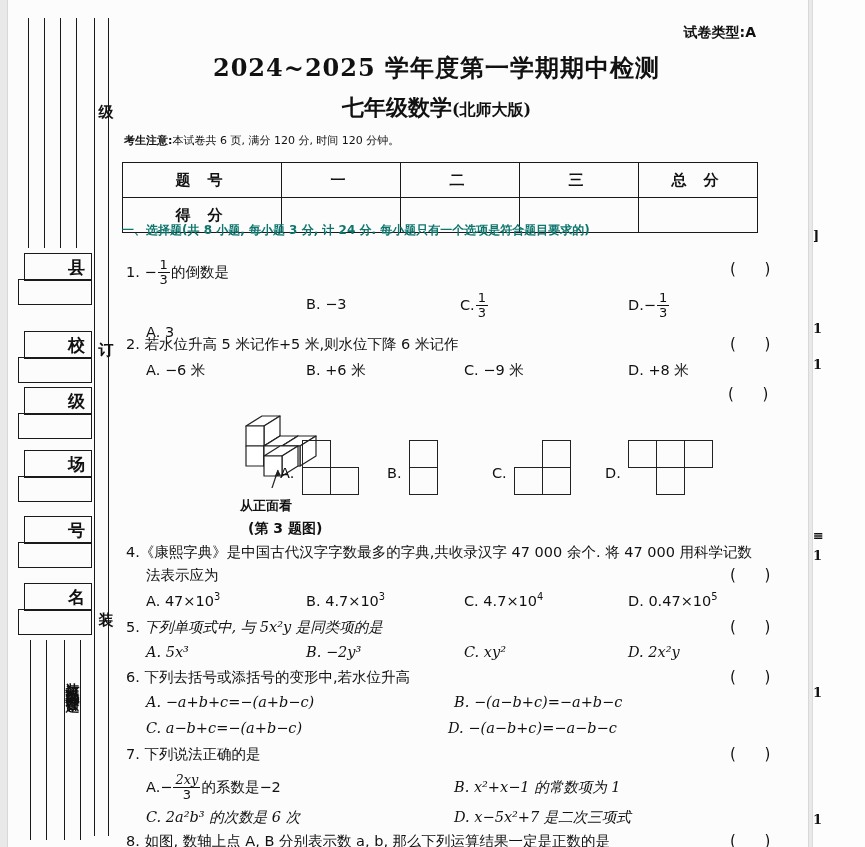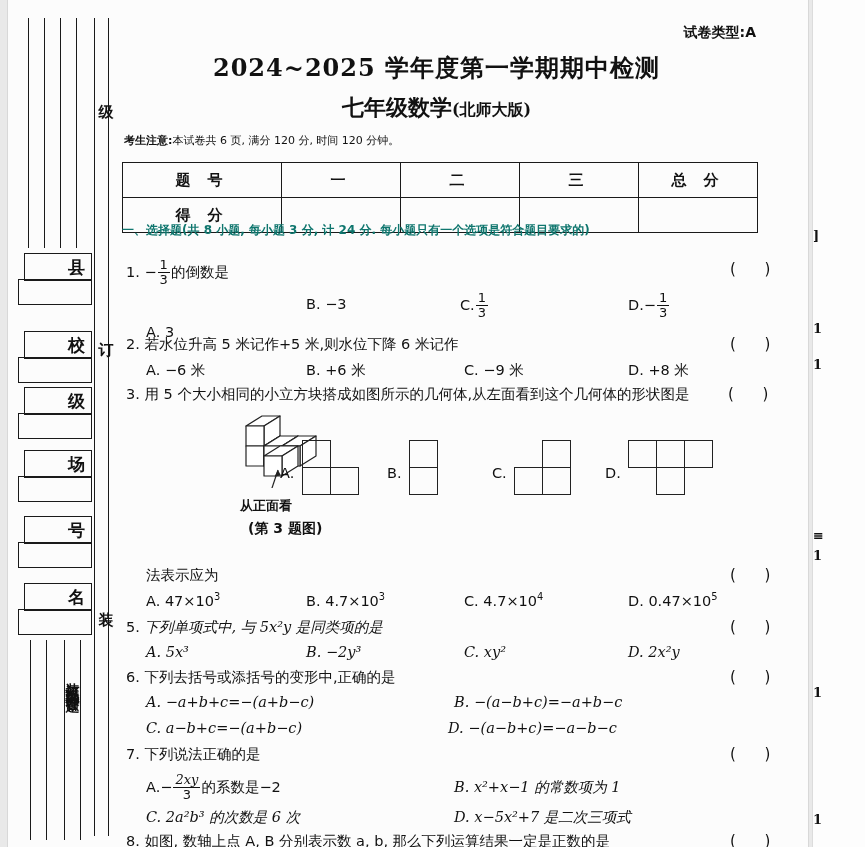--- a/index.html
+++ b/index.html
@@ -245,24 +245,20 @@
         <span>C.</span>
         <span>−9 米</span>
       </div>
       <div class="opt" style="left:508px;top:26px;">
         <span>D.</span>
         <span>+8 米</span>
       </div>
     </div>
 
     <div class="q" style="top:385px;height:150px;">
-      <div class="qstem" style="top:0;">
-        <span>3.</span>
-        <span>用 5 个大小相同的小立方块搭成如图所示的几何体,从左面看到这个几何体的形状图是</span>
-      </div>
       <div class="paren" style="left:608px;top:0;">(    )</div>
     </div>
 
     <svg id="cubefig" viewBox="0 0 120 80" width="120" height="80">
       <g fill="#ffffff" stroke="#222" stroke-width="1.2" stroke-linejoin="round">
 
         <polygon points="8,18 24,8 42,8 26,18"></polygon>
         <polygon points="26,18 42,8 42,28 26,38"></polygon>
         <polygon points="8,18 26,18 26,38 8,38"></polygon>
 
@@ -310,20 +306,23 @@
 
     <div class="optlab" style="left:485px;top:465px;">D.</div>
     <div class="shape" style="left:508px;top:440px;width:92px;height:56px;">
       <div class="cell" style="left:0;top:0;width:29px;height:28px;"></div>
       <div class="cell" style="left:28px;top:0;width:29px;height:28px;"></div>
       <div class="cell" style="left:56px;top:0;width:29px;height:28px;"></div>
       <div class="cell" style="left:28px;top:27px;width:29px;height:28px;"></div>
     </div>
 
     <div class="q" style="top:543px;height:75px;">
+      <div class="qstem" style="top:0;">
+        <span>4.</span><span>《康熙字典》是中国古代汉字字数最多的字典,共收录汉字 47 000 余个. 将 47 000 用科学记数</span>
+      </div>
       <div class="qstem2" style="top:23px;">法表示应为</div>
       <div class="paren" style="left:610px;top:23px;">(    )</div>
 
       <div class="opt" style="left:26px;top:48px;">
         <span>A.</span>
         <span>47×10</span><sup>3</sup>
       </div>
       <div class="opt" style="left:186px;top:48px;">
         <span>B.</span>
         <span>4.7×10</span><sup>3</sup>
@@ -358,21 +357,21 @@
       </div>
       <div class="opt it" style="left:508px;top:26px;">
         <span>D.</span>
         <span>2x²y</span>
       </div>
     </div>
 
     <div class="q" style="top:668px;height:78px;">
       <div class="qstem" style="top:0;">
         <span>6.</span>
-        <span>下列去括号或添括号的变形中,正确的是</span>
+        <span>下列去括号或添括号的变形中,若水位升高</span>
       </div>
       <div class="paren" style="left:610px;top:0;">(    )</div>
       <div class="opt it" style="left:26px;top:26px;">
         <span>A.</span>
         <span>−a+b+c=−(a+b−c)</span>
       </div>
       <div class="opt it" style="left:334px;top:26px;">
         <span>B.</span>
         <span>−(a−b+c)=−a+b−c</span>
       </div>

